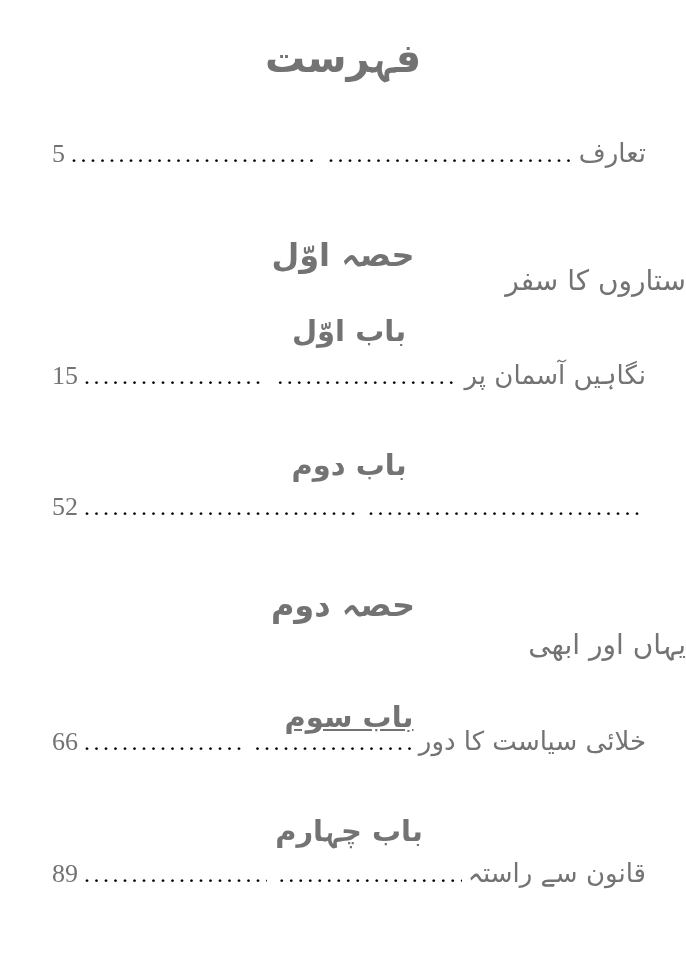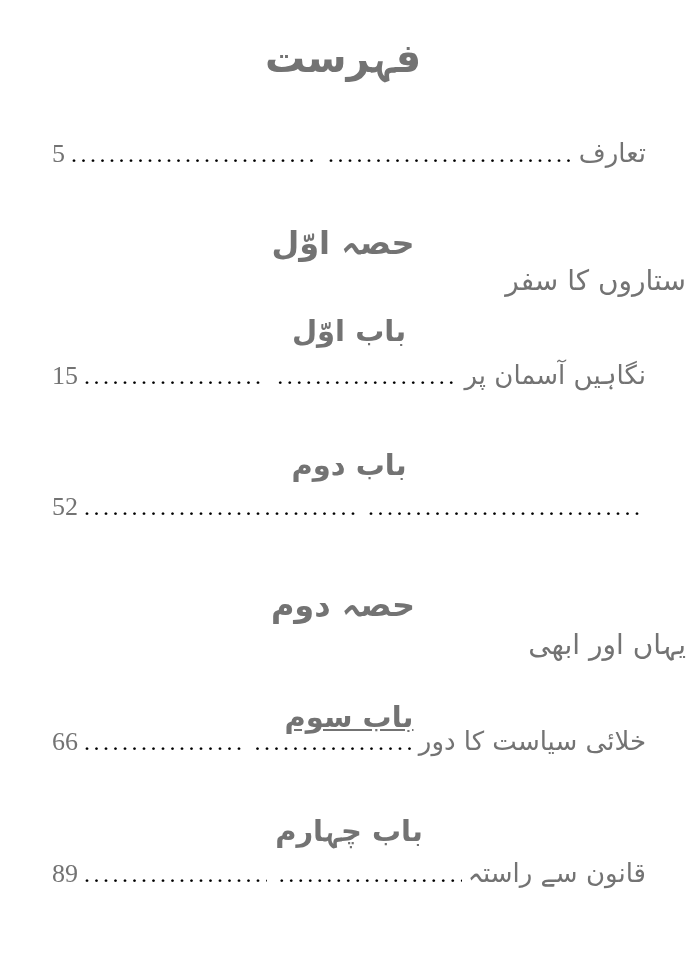--- a/index.html
+++ b/index.html
@@ -104,21 +104,21 @@
 
   <h1 class="title">فہرست</h1>
 
   <div class="entry" style="top:138px;">
     <span class="label">تعارف</span>
     <span class="leader"></span>
     <span class="leader"></span>
     <span class="page-num">5</span>
   </div>
 
-  <div class="part-heading" style="top:224px;text-align:center;">حصہ اوّل</div>
+  <div class="part-heading" style="top:236px;text-align:center;">حصہ اوّل</div>
   <div class="part-subtitle" style="top:264px;">ستاروں کا سفر</div>
 
   <div class="chapter-heading" style="top:314px;">باب اوّل</div>
   <div class="entry" style="top:360px;">
     <span class="label">نگاہیں آسمان پر</span>
     <span class="leader"></span>
     <span class="leader"></span>
     <span class="page-num">15</span>
   </div>
 

